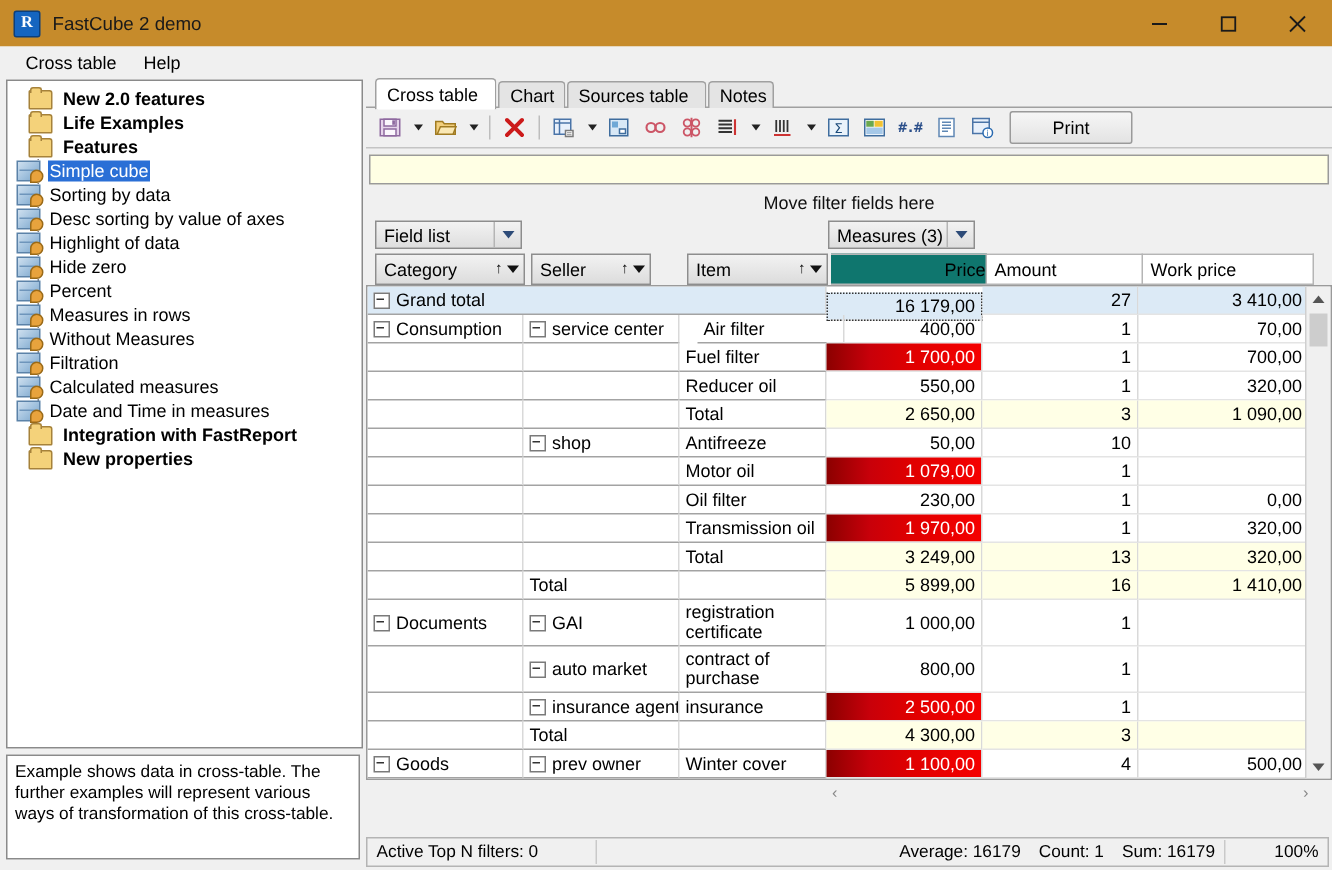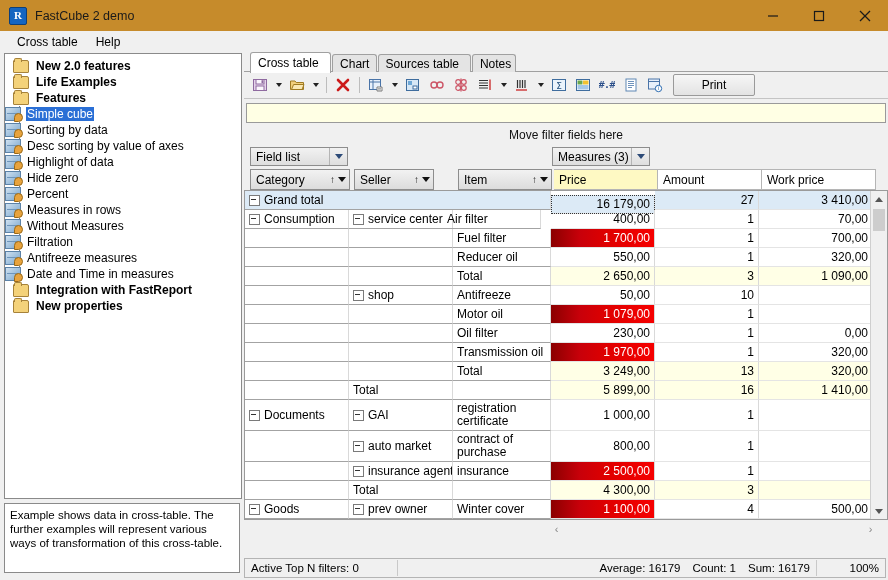--- a/index.html
+++ b/index.html
@@ -32,21 +32,21 @@
     position:absolute;left:0;top:31px;width:888px;height:21px;
     background:#f0f0f0;display:flex;align-items:center;padding-left:8px;
   }
   .menuitem{padding:2px 9px;font-size:12px;color:#000;}
 
   
   .tree{
     position:absolute;left:4px;top:53px;width:236px;height:444px;
     background:#fff;border:1px solid #8a8a8a;overflow:hidden;
   }
-  .tnode{height:16px;display:flex;align-items:center;white-space:nowrap;position:relative;}
+  .tnode{height:16px;display:flex;align-items:center;white-space:nowrap;position:relative;margin-left:6px;}
   .tnode .folder{
     width:14px;height:11px;margin-left:8px;margin-right:6px;flex:0 0 auto;position:relative;
     background:#f4d27a;border:1px solid #a6823a;border-radius:1px 2px 1px 1px;
   }
   .tnode .folder:after{
     content:"";position:absolute;left:0;top:-3px;width:6px;height:3px;
     background:#f4d27a;border:1px solid #a6823a;border-bottom:none;border-radius:2px 2px 0 0;
   }
   .tnode.root > .lbl{font-weight:bold;font-size:12px;}
   .tnode.child{}
@@ -131,21 +131,21 @@
   .axisfield .atext{padding-left:5px;flex:1;white-space:nowrap;overflow:hidden;}
   .axisfield .asort{font-size:10px;padding-right:2px;color:#111;}
   .axisfield .abtn{width:12px;display:flex;align-items:center;justify-content:center;}
   .axisfield .abtn i{width:0;height:0;border-left:4px solid transparent;border-right:4px solid transparent;border-top:5px solid #111;margin-right:3px;}
 
   .measurehead{
     position:absolute;top:0;height:21px;box-sizing:border-box;
     border:1px solid #b5b5b5;border-left:none;background:#fff;
     display:flex;align-items:center;padding-left:5px;font-size:12px;
   }
-  .measurehead.sel{background:#fef9c3;}
+  .measurehead.sel{background:#0f766e;justify-content:flex-end;}
 
   
   .grid{position:relative;background:#fff;border:1px solid #9a9a9a;
     box-sizing:border-box;overflow:hidden;}
   .gcell{position:absolute;box-sizing:border-box;font-size:12px;
     display:flex;align-items:center;overflow:hidden;white-space:nowrap;}
   .gcell.wrap{white-space:normal;line-height:13px;align-items:flex-start;padding-top:2px;}
   .gcell.dim{border-right:1px solid #d9d9d9;border-bottom:1px solid #a3a3a3;padding-left:4px;}
   .gcell.num{border-right:1px solid #d9d9d9;border-bottom:1px solid #e4e4e4;
     justify-content:flex-end;padding-right:4px;}
@@ -264,21 +264,21 @@
         <span class="lbl">Without Measures</span>
       </div>
       <div class="tnode child" style="position: absolute; left: 0px; right: 0px; top: 180px;">
         <div class="dash"></div>
         <div class="cube"></div>
         <span class="lbl">Filtration</span>
       </div>
       <div class="tnode child" style="position: absolute; left: 0px; right: 0px; top: 196px;">
         <div class="dash"></div>
         <div class="cube"></div>
-        <span class="lbl">Antifreeze measures</span>
+        <span class="lbl">Calculated measures</span>
       </div>
       <div class="tnode child" style="position: absolute; left: 0px; right: 0px; top: 212px;">
         <div class="dash"></div>
         <div class="cube"></div>
         <span class="lbl">Date and Time in measures</span>
       </div>
       <div class="tnode root" style="position: absolute; left: 0px; right: 9px; top: 228px;">
         <div class="folder"></div>
         <span class="lbl">Integration with FastReport</span>
       </div>
@@ -482,21 +482,21 @@
             <span>3 410,00</span>
           </div>
           <div class="gcell dim" style="left: 0px; width: 104px; top: 19px; height: 19px;">
             <span class="expander"></span>
             <span>Consumption</span>
           </div>
           <div class="gcell dim" style="left: 104px; width: 104px; top: 19px; height: 19px;">
             <span class="expander"></span>
             <span>service center</span>
           </div>
-          <div class="gcell dim" style="left: 198px; width: 98px; top: 19px; height: 19px;">
+          <div class="gcell dim" style="left: 220px; width: 98px; top: 19px; height: 19px;">
             <span>Air filter</span>
           </div>
           <div class="gcell num" style="left: 306px; width: 104px; top: 19px; height: 19px;">
             <span>400,00</span>
           </div>
           <div class="gcell num" style="left: 410px; width: 104px; top: 19px; height: 19px;">
             <span>1</span>
           </div>
           <div class="gcell num" style="left: 514px; width: 114px; top: 19px; height: 19px;">
             <span>70,00</span>

